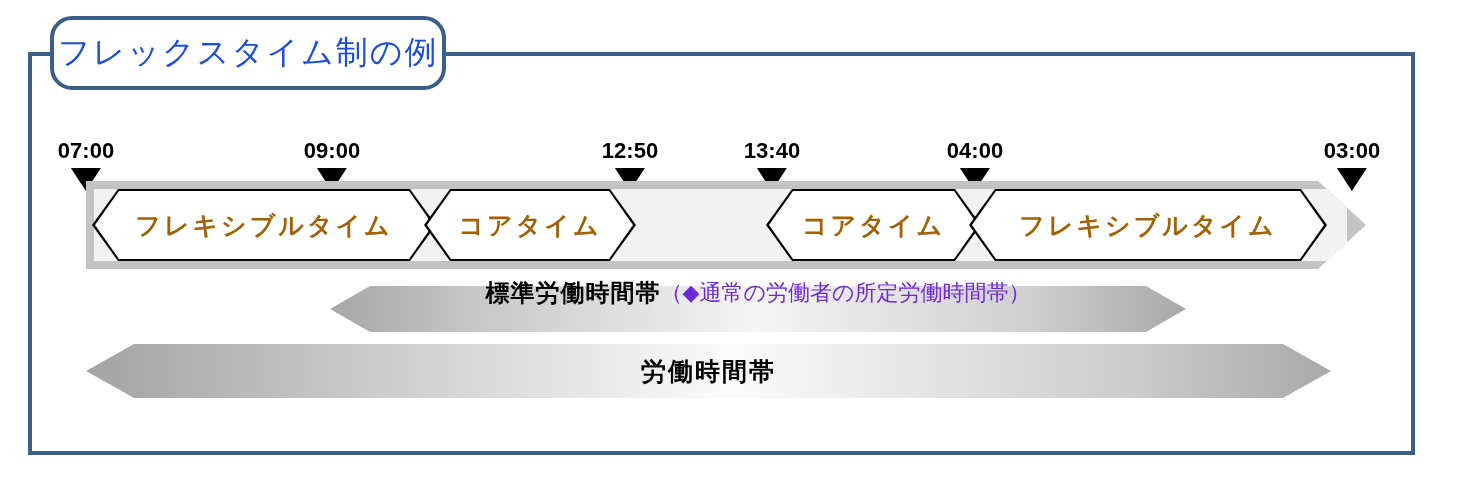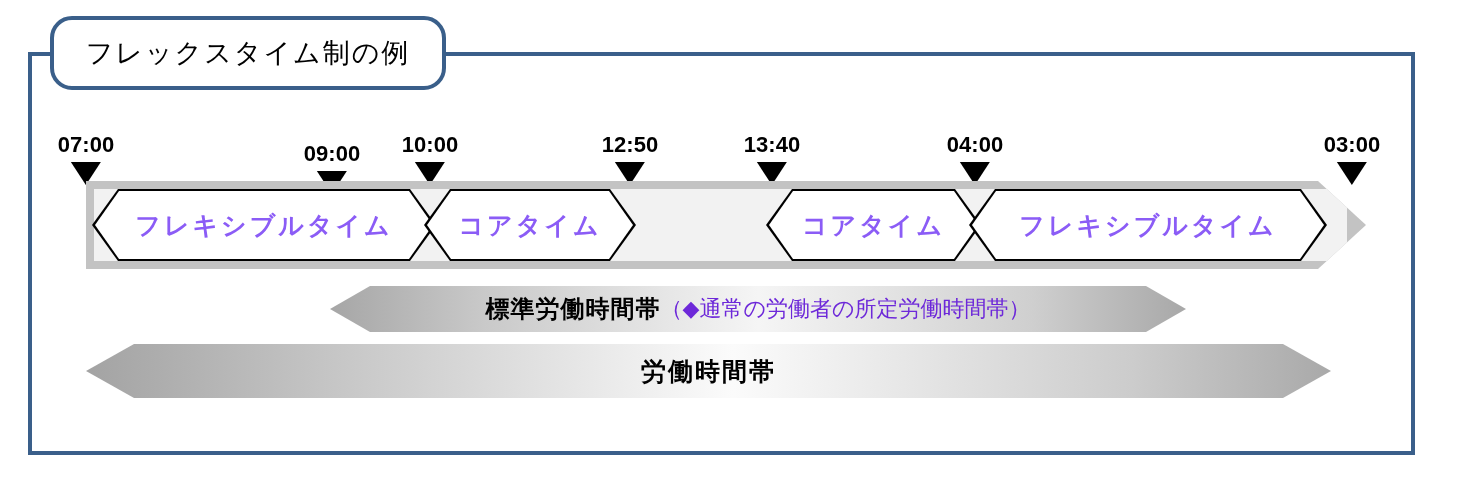--- a/index.html
+++ b/index.html
@@ -40,30 +40,30 @@
     border: 4px solid #3a5f8a;
     border-radius: 22px;
     background: #ffffff;
     box-sizing: border-box;
     display: flex;
     align-items: center;
     justify-content: center;
   }
   .title-badge span {
     font-family: Liberation Mono, monospace;
-    font-size: 27px;
+    font-size: 32px;
     letter-spacing: 2px;
-    color: #000000;
+    color: #1d4ed8;
     white-space: nowrap;
   }
 
   
   .tick {
     position: absolute;
-    top: 132px;
+    top: 138px;
     transform: translateX(-50%);
     text-align: left;
     white-space: nowrap;
   }
   .tick .tick-label {
     display: block;
     font-family: "Liberation Sans", "DejaVu Sans", sans-serif;
     font-size: 22px;
     font-weight: 700;
     color: #000000;
@@ -125,40 +125,40 @@
   .seg .seg-text {
     position: absolute;
     inset: 0;
     display: flex;
     align-items: center;
     justify-content: center;
     font-family: "DejaVu Sans", "Liberation Sans", sans-serif;
     font-weight: 700;
     font-size: 25px;
     letter-spacing: 3px;
-    color: #8b5cf6;
+    color: #a16207;
     white-space: nowrap;
     z-index: 2;
   }
 
   
   .band2 {
     position: absolute;
     left: 330px;
     top: 286px;
     width: 856px;
     height: 46px;
     background: linear-gradient(to right, #a6a6a6 0%, #c9c9c9 18%, #f5f5f5 50%, #cfcfcf 82%, #a8a8a8 100%);
     -webkit-clip-path: polygon(0 50%, 40px 0, calc(100% - 40px) 0, 100% 50%, calc(100% - 40px) 100%, 40px 100%);
     clip-path: polygon(0 50%, 40px 0, calc(100% - 40px) 0, 100% 50%, calc(100% - 40px) 100%, 40px 100%);
   }
   .band2-text {
     position: absolute;
     left: 330px;
-    top: 286px;
+    top: 270px;
     width: 856px;
     height: 46px;
     display: flex;
     align-items: center;
     justify-content: center;
     white-space: nowrap;
     z-index: 3;
   }
   .band2-text .strong {
     font-family: "DejaVu Sans", "Liberation Sans", sans-serif;
@@ -211,26 +211,22 @@
   <div class="frame"></div>
 
   <div class="title-badge">
     <span>フレックスタイム制の例</span>
   </div>
 
   <div class="tick" style="left:86px;">
     <span class="tick-label">07:00</span>
     <span class="tick-marker"></span>
   </div>
-  <div class="tick" style="left:332px;margin-top:9px;">
+  <div class="tick" style="left:332px;">
     <span class="tick-label">09:00</span>
-    <span class="tick-marker"></span>
-  </div>
-  <div class="tick" style="left:430px;">
-    <span class="tick-label">10:00</span>
     <span class="tick-marker"></span>
   </div>
   <div class="tick" style="left:630px;">
     <span class="tick-label">12:50</span>
     <span class="tick-marker"></span>
   </div>
   <div class="tick" style="left:772px;">
     <span class="tick-label">13:40</span>
     <span class="tick-marker"></span>
   </div>

